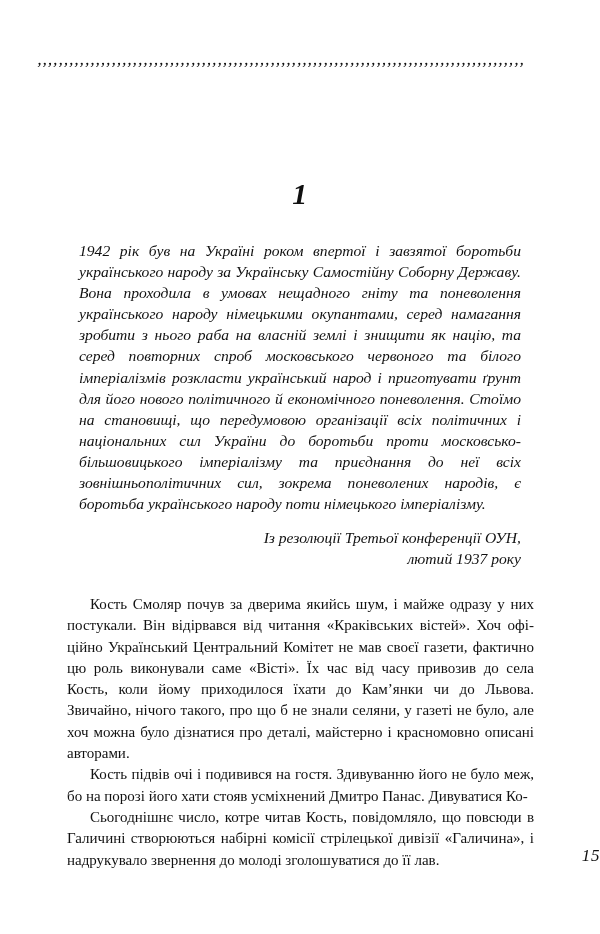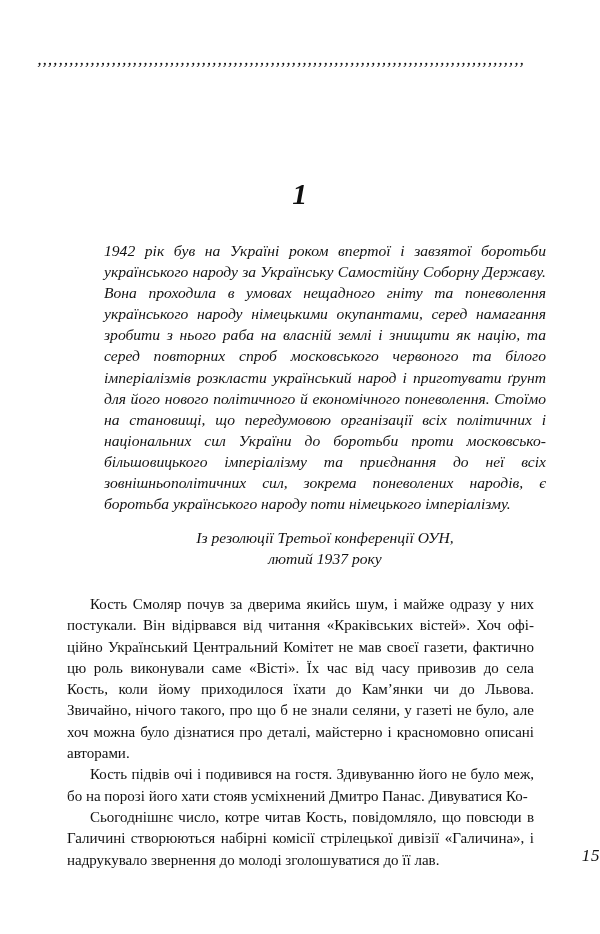--- a/index.html
+++ b/index.html
@@ -61,21 +61,20 @@
     color: #101010;
     letter-spacing: 0.5px;
   }
 
   
   .epigraph {
     position: absolute;
     left: 79px;
     top: 240px;
     width: 442px;
-    margin-left: 25px;
   }
   .epigraph-text {
     margin: 0;
     font-family: "Liberation Serif", "DejaVu Serif", serif;
     font-style: italic;
     font-size: 15.6px;
     line-height: 21.1px;
     text-align: justify;
     text-justify: inter-word;
     color: #111111;
@@ -85,21 +84,20 @@
     margin: 13px 0 0 0;
     font-family: "Liberation Serif", "DejaVu Serif", serif;
     font-style: italic;
     font-size: 15.6px;
     line-height: 21.1px;
     text-align: right;
     color: #111111;
   }
   .epigraph-source .src-line {
     display: block;
-    text-align: center;
   }
 
   
   .body-copy {
     position: absolute;
     left: 67px;
     top: 594px;
     width: 467px;
   }
   .body-paragraph {

